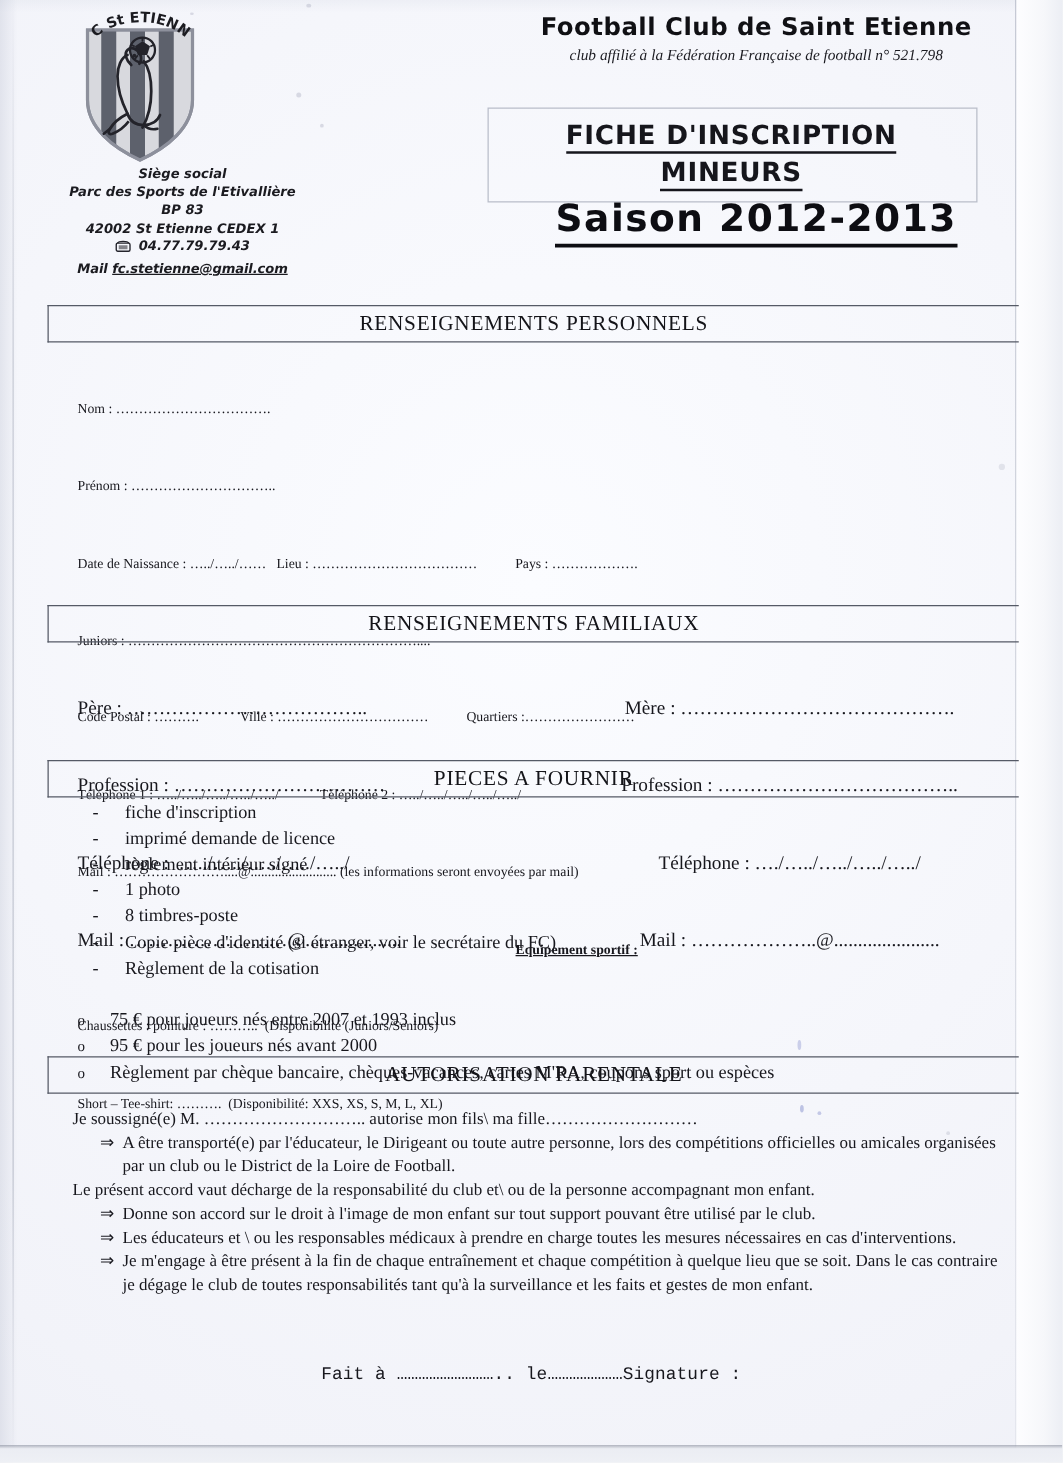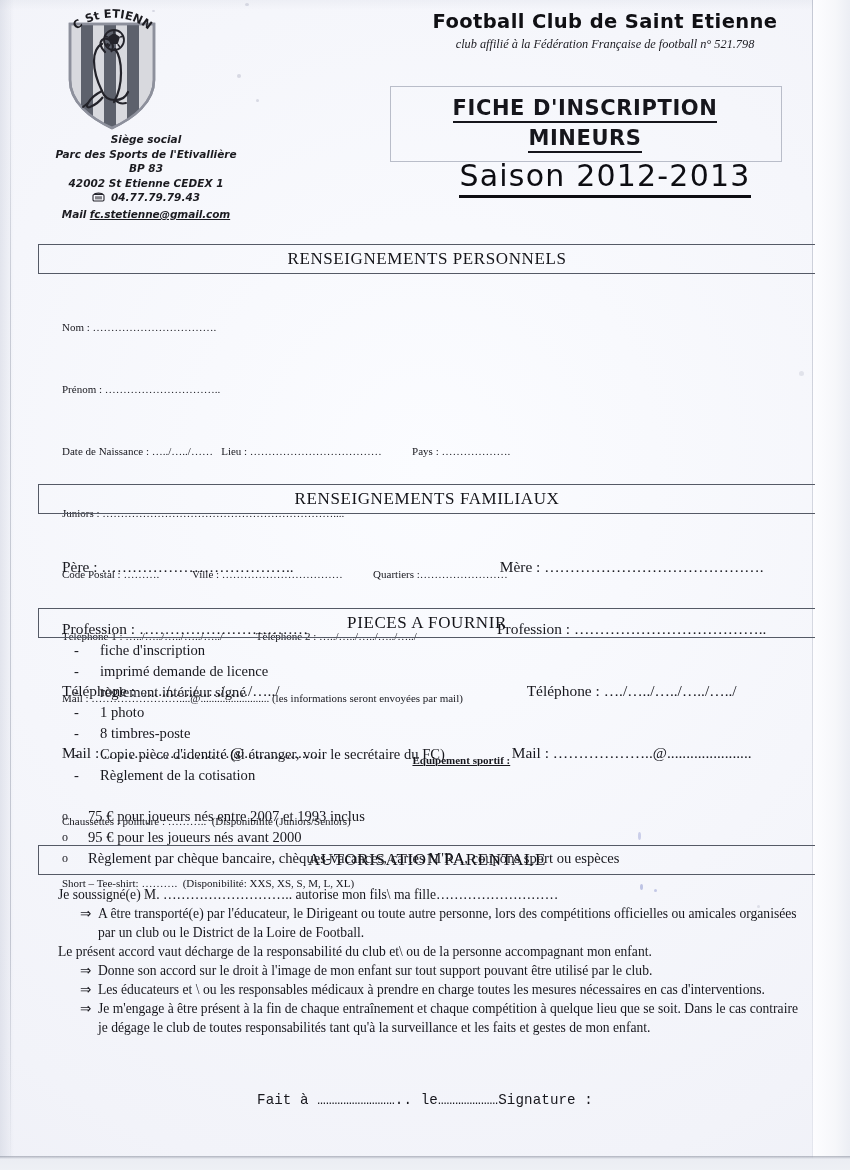--- a/index.html
+++ b/index.html
@@ -116,21 +116,21 @@
   .fiche-l1 span, .fiche-l2 span {
     border-bottom: 2px solid #16161c;
     padding-bottom: 1px;
   }
   .saison {
     position: absolute;
     left: 390px; top: 158px;
     width: 430px;
     text-align: center;
     font-family: "DejaVu Sans", sans-serif;
-    font-weight: normal;
+    font-weight: bold;
     font-size: 30px;
     letter-spacing: 1.2px;
     color: #0d0d12;
   }
   .saison span {
     border-bottom: 3px solid #0d0d12;
     padding-bottom: 2px;
   }
 
   

